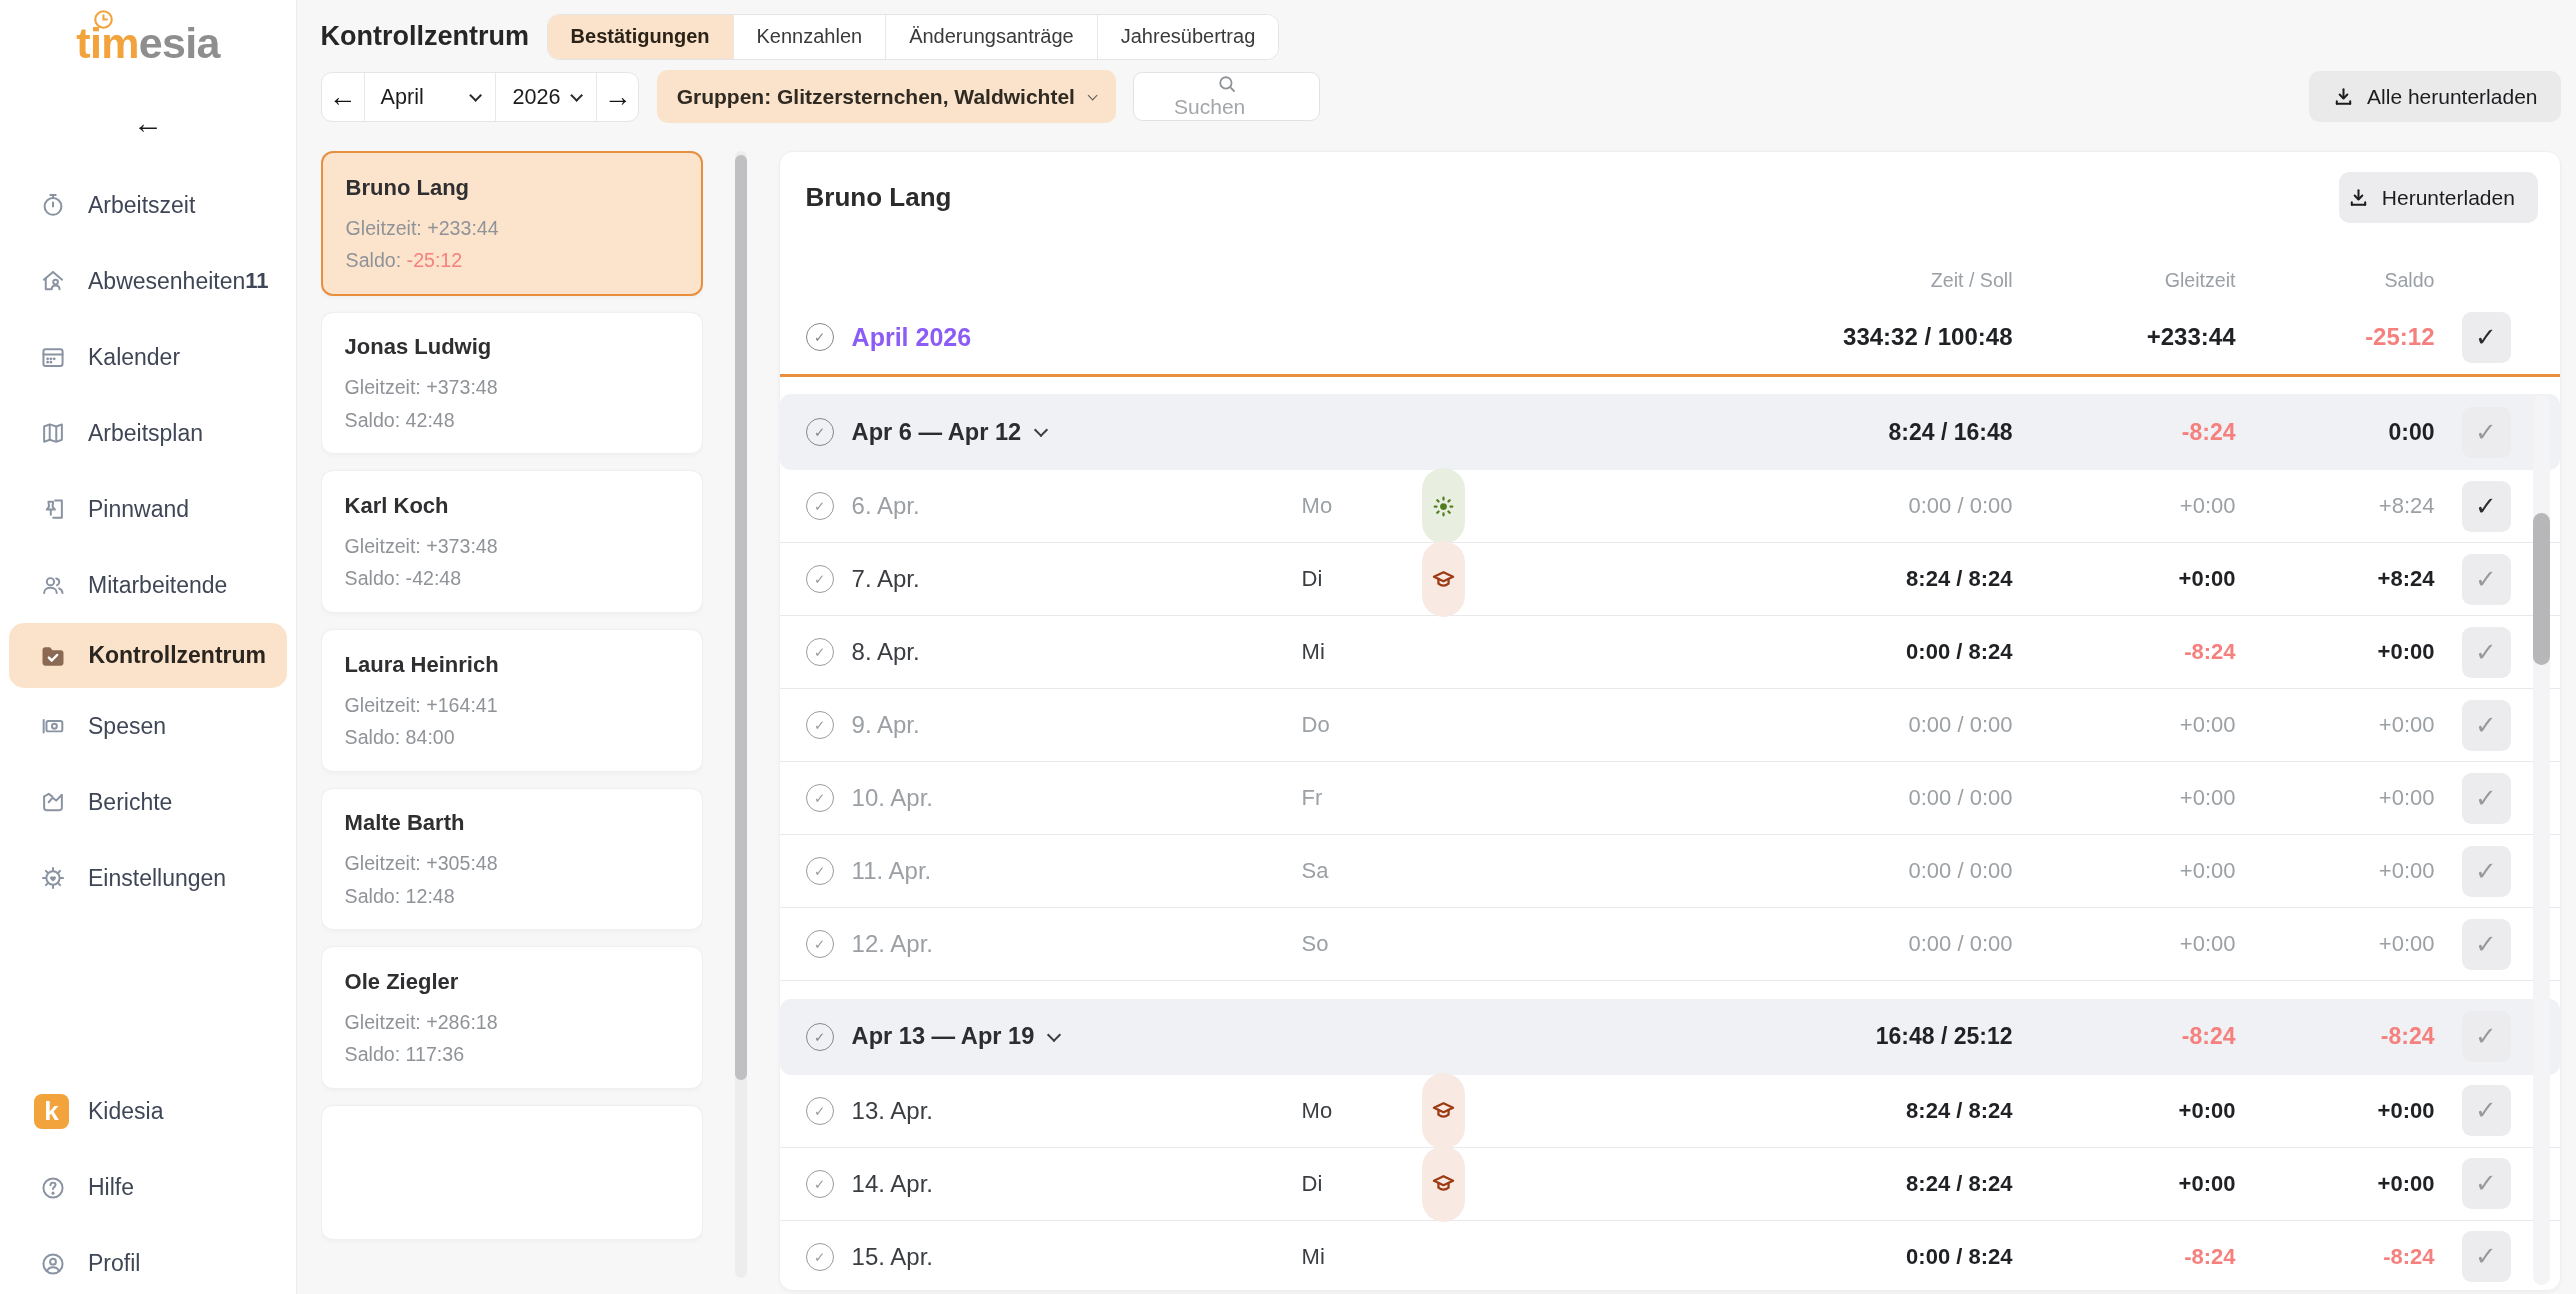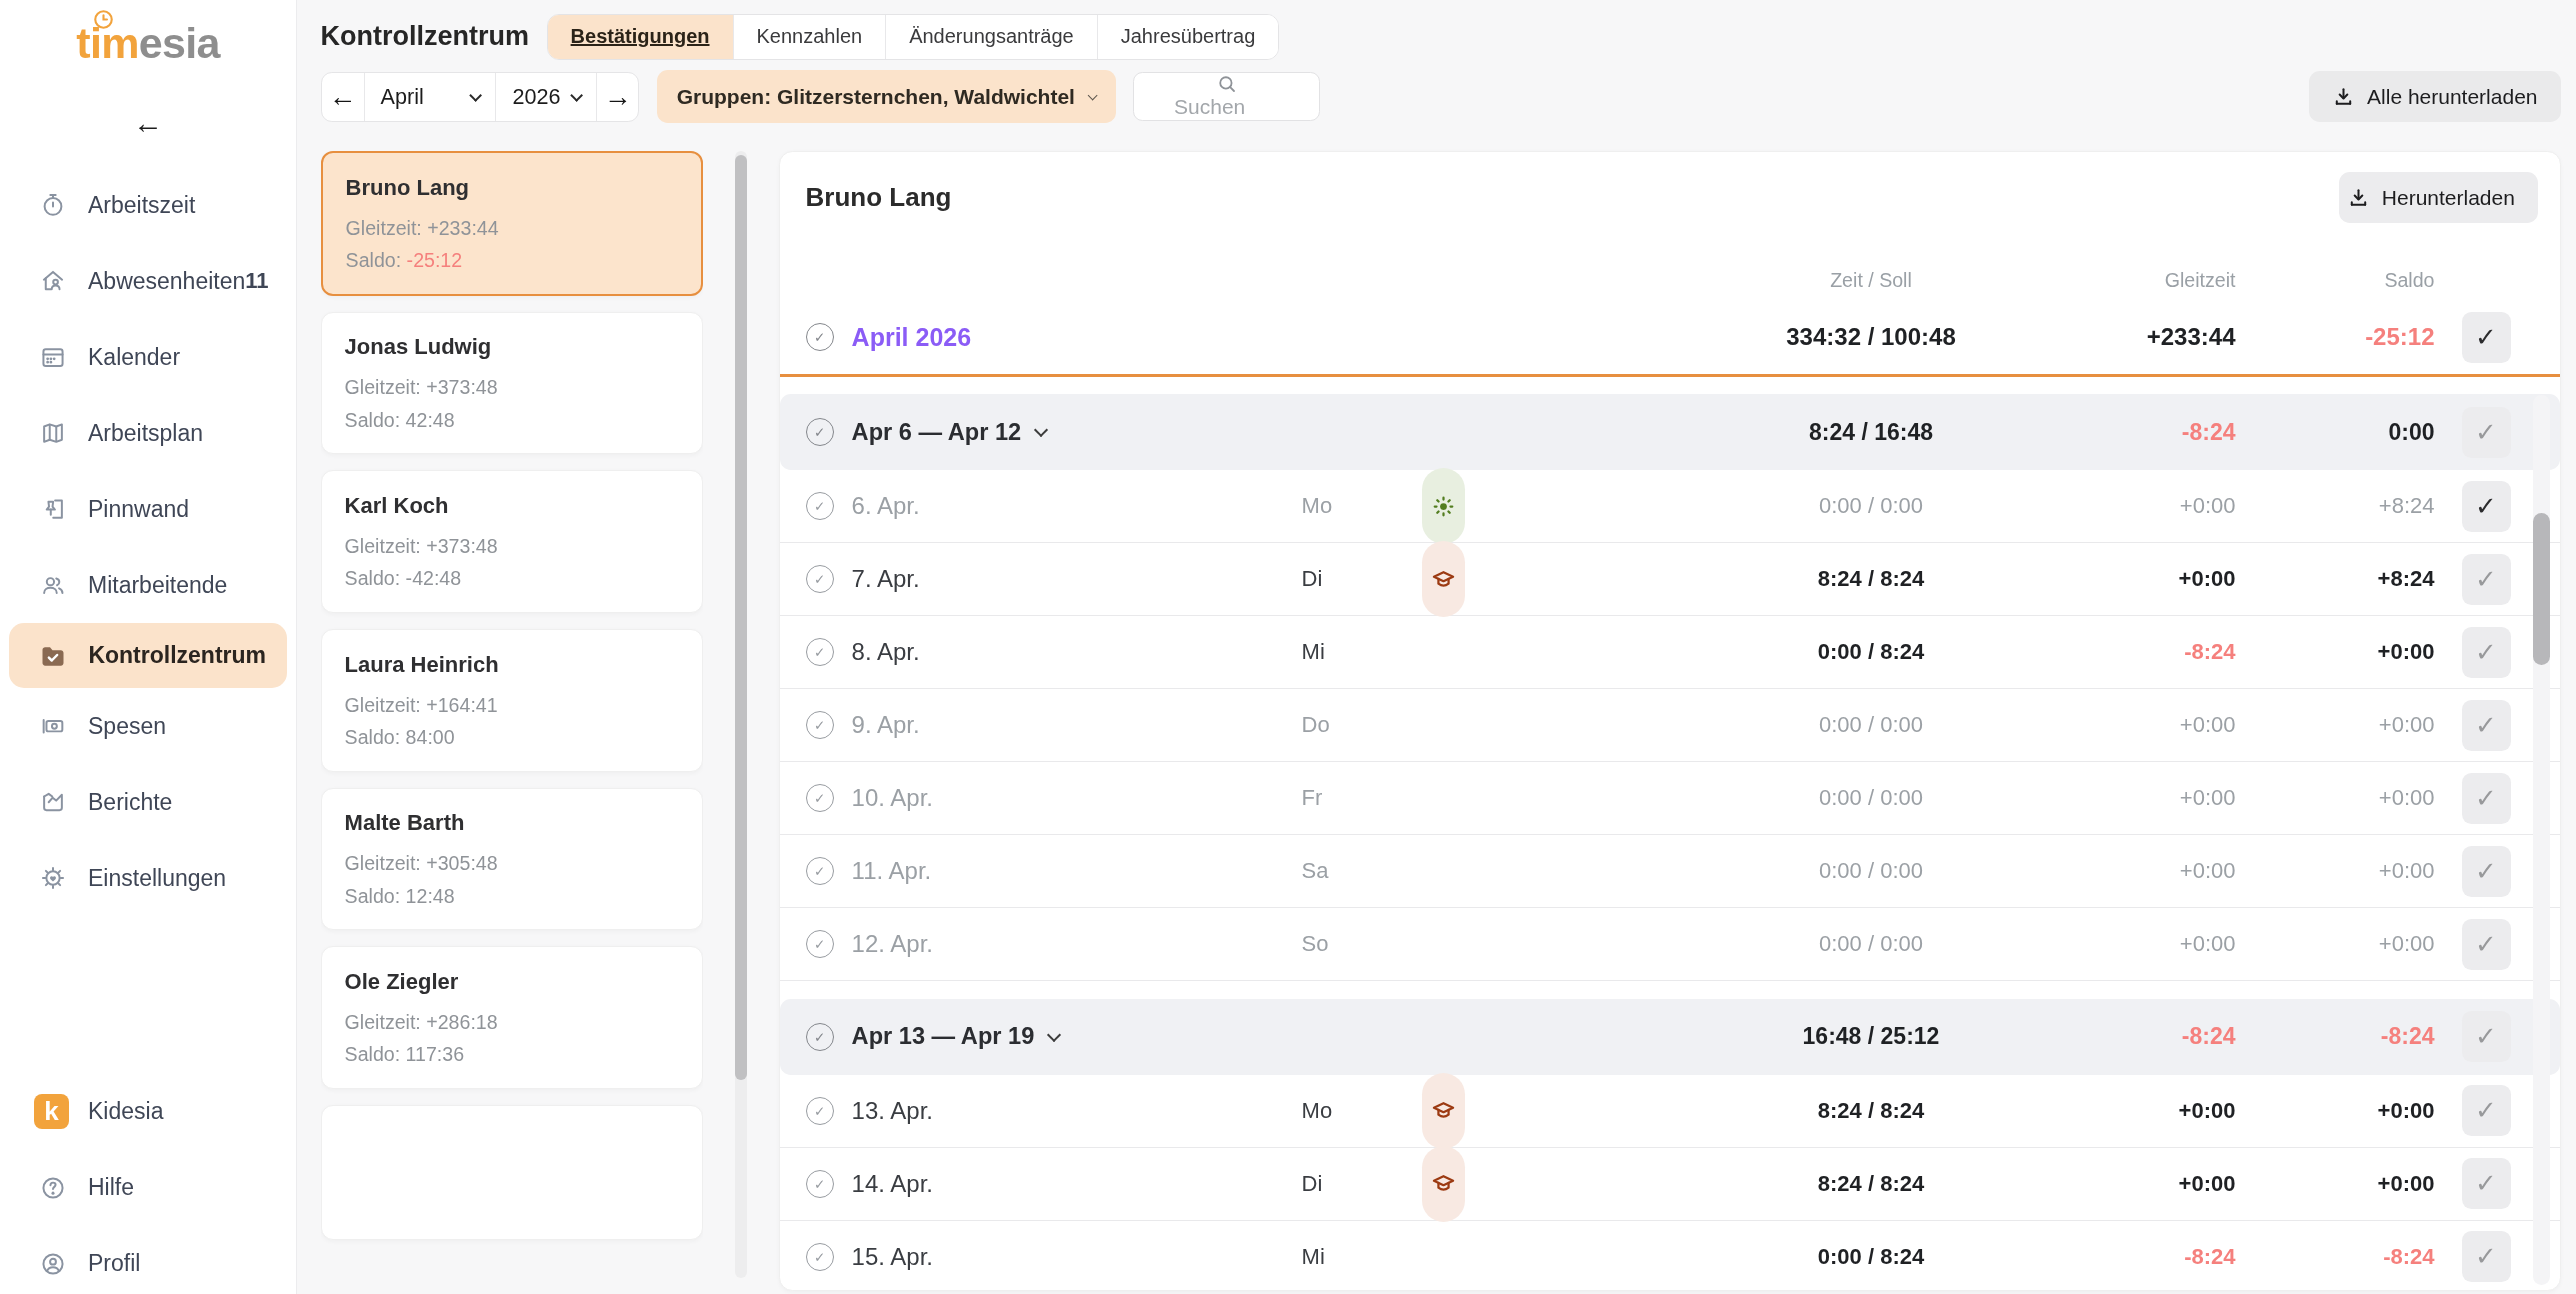--- a/index.html
+++ b/index.html
@@ -30,21 +30,21 @@
   .side-footer{position:absolute;left:0;right:0;bottom:-6.7px;}
   .klogo{width:35px;height:35px;background:var(--orange);border-radius:8px;color:#fff;font-weight:700;font-size:26px;display:flex;align-items:center;justify-content:center;flex:none;margin-left:-2px;}
   svg{display:block;}
 
   
   .main{flex:1;display:flex;flex-direction:column;padding:0 15.5px 0 23.6px;min-width:0;}
   .topbar{margin-top:13.5px;display:flex;align-items:center;height:46px;}
   .page-title{font-size:27px;font-weight:700;color:#262626;margin-right:17.5px;}
   .tabs{display:flex;background:#fff;border:1.3px solid #e4e4e6;border-radius:12px;overflow:hidden;height:46px;}
   .tab{display:flex;align-items:center;padding:0 23px;font-size:20px;color:#3a3a3c;border-left:1.3px solid #e8e8ea;cursor:pointer;background:#fff;}
-  .tab:first-child{border-left:none;text-decoration:underline;}
+  .tab:first-child{border-left:none;}
   .tab.active{background:var(--peach);color:#2b2318;font-weight:700;}
 
   .toolbar{margin-top:10.8px;display:flex;align-items:center;}
   .monthnav{display:flex;align-items:center;height:50px;background:#fff;border:1.3px solid #e5e5e7;border-radius:10.8px;overflow:hidden;}
   .mn-btn{width:42px;height:100%;background:none;border:none;font-size:28px;color:#141414;cursor:pointer;display:flex;align-items:center;justify-content:center;}
   .mn-sel{height:100%;display:flex;align-items:center;padding:0 16px;border-left:1.3px solid #e8e8ea;cursor:pointer;font-size:21.6px;color:#1c1c1c;}
   .mn-sel .seltext{min-width:80px;}
   .mn-sel.year .seltext{min-width:49px;}
   .mn-next{border-left:1.3px solid #e8e8ea;}
   .chev{width:9.4px;height:9.4px;border-right:2px solid #2a2a2a;border-bottom:2px solid #2a2a2a;transform:rotate(45deg) translateY(-1.3px);flex:none;margin-left:9.4px;}
@@ -83,21 +83,21 @@
   .c-status{width:31px;flex:none;display:flex;align-items:center;}
   .ccircle{width:28px;height:28px;border:1.7px solid #84878c;border-radius:50%;color:#84878c;font-size:13.5px;display:flex;align-items:center;justify-content:center;flex:none;}
   .ccircle.light{border-color:#989ca1;color:#989ca1;}
   .c-label{flex:1;display:flex;align-items:center;padding-left:15px;gap:15px;}
   .c-date{width:465px;padding-left:15px;font-size:24px;}
   .c-wd{width:115px;font-size:22px;}
   .c-iconarea{flex:1;display:flex;align-items:center;}
   .pill{width:43px;height:76px;border-radius:21.6px;display:flex;align-items:center;justify-content:center;margin-left:5.4px;}
   .pill.green{background:var(--greenbg);color:var(--green);}
   .pill.pink{background:var(--pinkbg);color:var(--maroon);}
-  .c-zeit{width:283px;text-align:center;}
+  .c-zeit{width:283px;text-align:right;}
   .c-glz{width:223px;text-align:right;}
   .c-saldo{width:199px;text-align:right;}
   .chkbtn{width:49px;height:51px;margin-left:27px;flex:none;background:var(--btngray);border:none;border-radius:9.4px;font-size:26px;color:#98999b;cursor:pointer;display:flex;align-items:center;justify-content:center;}
   .chkbtn.dark{color:#2c2c2e;font-weight:700;}
   .row-month{height:74px;}
   .row-month .mlabel{font-size:25px;font-weight:700;color:#8b5cf6;}
   .row-month .cval{font-size:24px;font-weight:700;color:var(--dark);}
   .orange-rule{height:2.7px;background:var(--peach-border);margin:0 0 0 0;}
   .row-week{height:76px;background:var(--weekbg);border-radius:10.8px;margin-top:17.5px;}
   .row-week .wlabel{font-size:23.6px;font-weight:700;color:#2b2d31;}

